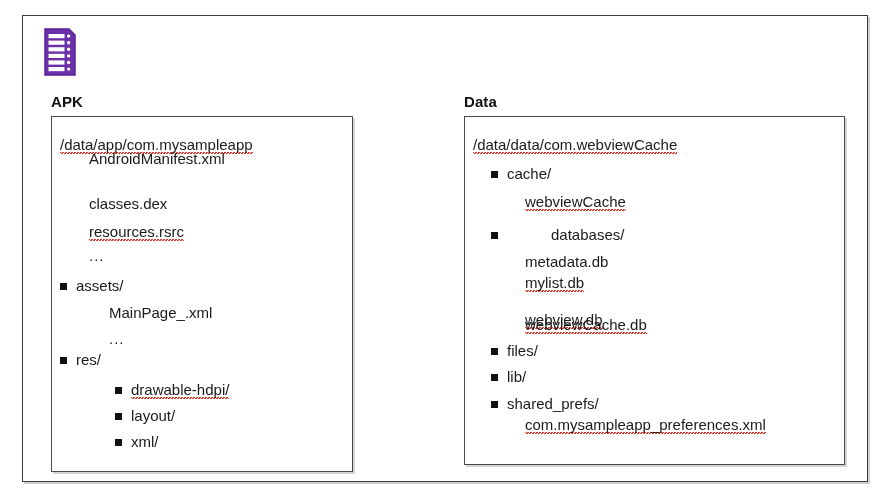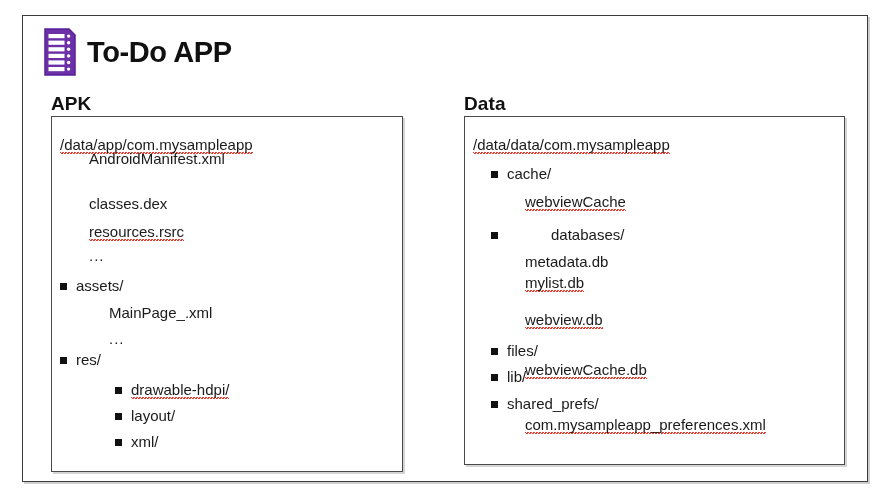--- a/index.html
+++ b/index.html
@@ -54,35 +54,35 @@
     font-weight: bold;
     color: #101010;
     letter-spacing: -0.4px;
     line-height: 1;
     white-space: nowrap;
   }
 
   
   .panel-label {
     position: absolute;
-    font-size: 19px;
+    font-size: 15px;
     font-weight: bold;
     color: #111111;
     letter-spacing: 0.1px;
   }
   .panel-box {
     position: absolute;
     border: 1.5px solid #4a4a4a;
     box-sizing: border-box;
     background: #ffffff;
     box-shadow: 2px 2px 0 0 #d4d4d4;
   }
 
   #apk-label { left: 51px; top: 93px; }
-  #apk-box   { left: 51px; top: 116px; width: 352px; height: 356px; }
+  #apk-box   { left: 51px; top: 116px; width: 302px; height: 356px; }
 
   #data-label { left: 464px; top: 93px; }
   #data-box   { left: 464px; top: 116px; width: 381px; height: 349px; }
 
   
   .tree {
     position: absolute;
     left: 0;
     top: 0;
     width: 100%;
@@ -144,21 +144,20 @@
         <rect x="4.5" y="32.4" width="16" height="4.2" fill="#ffffff"></rect>
         <rect x="4.5" y="39" width="16" height="4.2" fill="#ffffff"></rect>
         <circle cx="24.6" cy="8.1" r="1.7" fill="#ffffff"></circle>
         <circle cx="24.6" cy="14.7" r="1.7" fill="#ffffff"></circle>
         <circle cx="24.6" cy="21.3" r="1.7" fill="#ffffff"></circle>
         <circle cx="24.6" cy="27.9" r="1.7" fill="#ffffff"></circle>
         <circle cx="24.6" cy="34.5" r="1.7" fill="#ffffff"></circle>
         <circle cx="24.6" cy="41.1" r="1.7" fill="#ffffff"></circle>
       </svg>
     </span>
-    <span class="app-title">To-Do APP</span>
   </div>
 
   <div class="panel-label" id="apk-label">APK</div>
   <div class="panel-box" id="apk-box">
     <div class="tree" id="apk-tree">
         <div class="row" style="top: 20px; left: 8px;">
           <span class="txt sq">/data/app/com.mysampleapp</span>
         </div>
         <div class="row" style="top: 34px; left: 37px;">
           <span class="txt">AndroidManifest.xml</span>
@@ -198,21 +197,21 @@
           <span class="bullet"></span>
           <span class="txt">xml/</span>
         </div>
       </div>
   </div>
 
   <div class="panel-label" id="data-label">Data</div>
   <div class="panel-box" id="data-box">
     <div class="tree" id="data-tree">
         <div class="row" style="top: 20px; left: 8px;">
-          <span class="txt sq">/data/data/com.mysampleapp</span>
+          <span class="txt sq">/data/data/com.webviewCache</span>
         </div>
         <div class="row" style="top: 49px; left: 26px;">
           <span class="bullet"></span>
           <span class="txt">cache/</span>
         </div>
         <div class="row" style="top: 77px; left: 60px; justify-content: flex-end;">
           <span class="txt sq">webviewCache</span>
         </div>
         <div class="row" style="top: 110px; left: 26px; gap: 44px;">
           <span class="bullet"></span>
@@ -220,21 +219,21 @@
         </div>
         <div class="row" style="top: 137px; left: 60px;">
           <span class="txt">metadata.db</span>
         </div>
         <div class="row" style="top: 158px; left: 60px;">
           <span class="txt sq">mylist.db</span>
         </div>
         <div class="row" style="top: 179px; left: 60px; margin-top: 16px;">
           <span class="txt sq">webview.db</span>
         </div>
-        <div class="row" style="top: 200px; left: 60px; margin-top: 45px;">
+        <div class="row" style="top: 200px; left: 60px;">
           <span class="txt sq">webviewCache.db</span>
         </div>
         <div class="row" style="top: 226px; left: 26px;">
           <span class="bullet"></span>
           <span class="txt">files/</span>
         </div>
         <div class="row" style="top: 252px; left: 26px;">
           <span class="bullet"></span>
           <span class="txt">lib/</span>
         </div>

